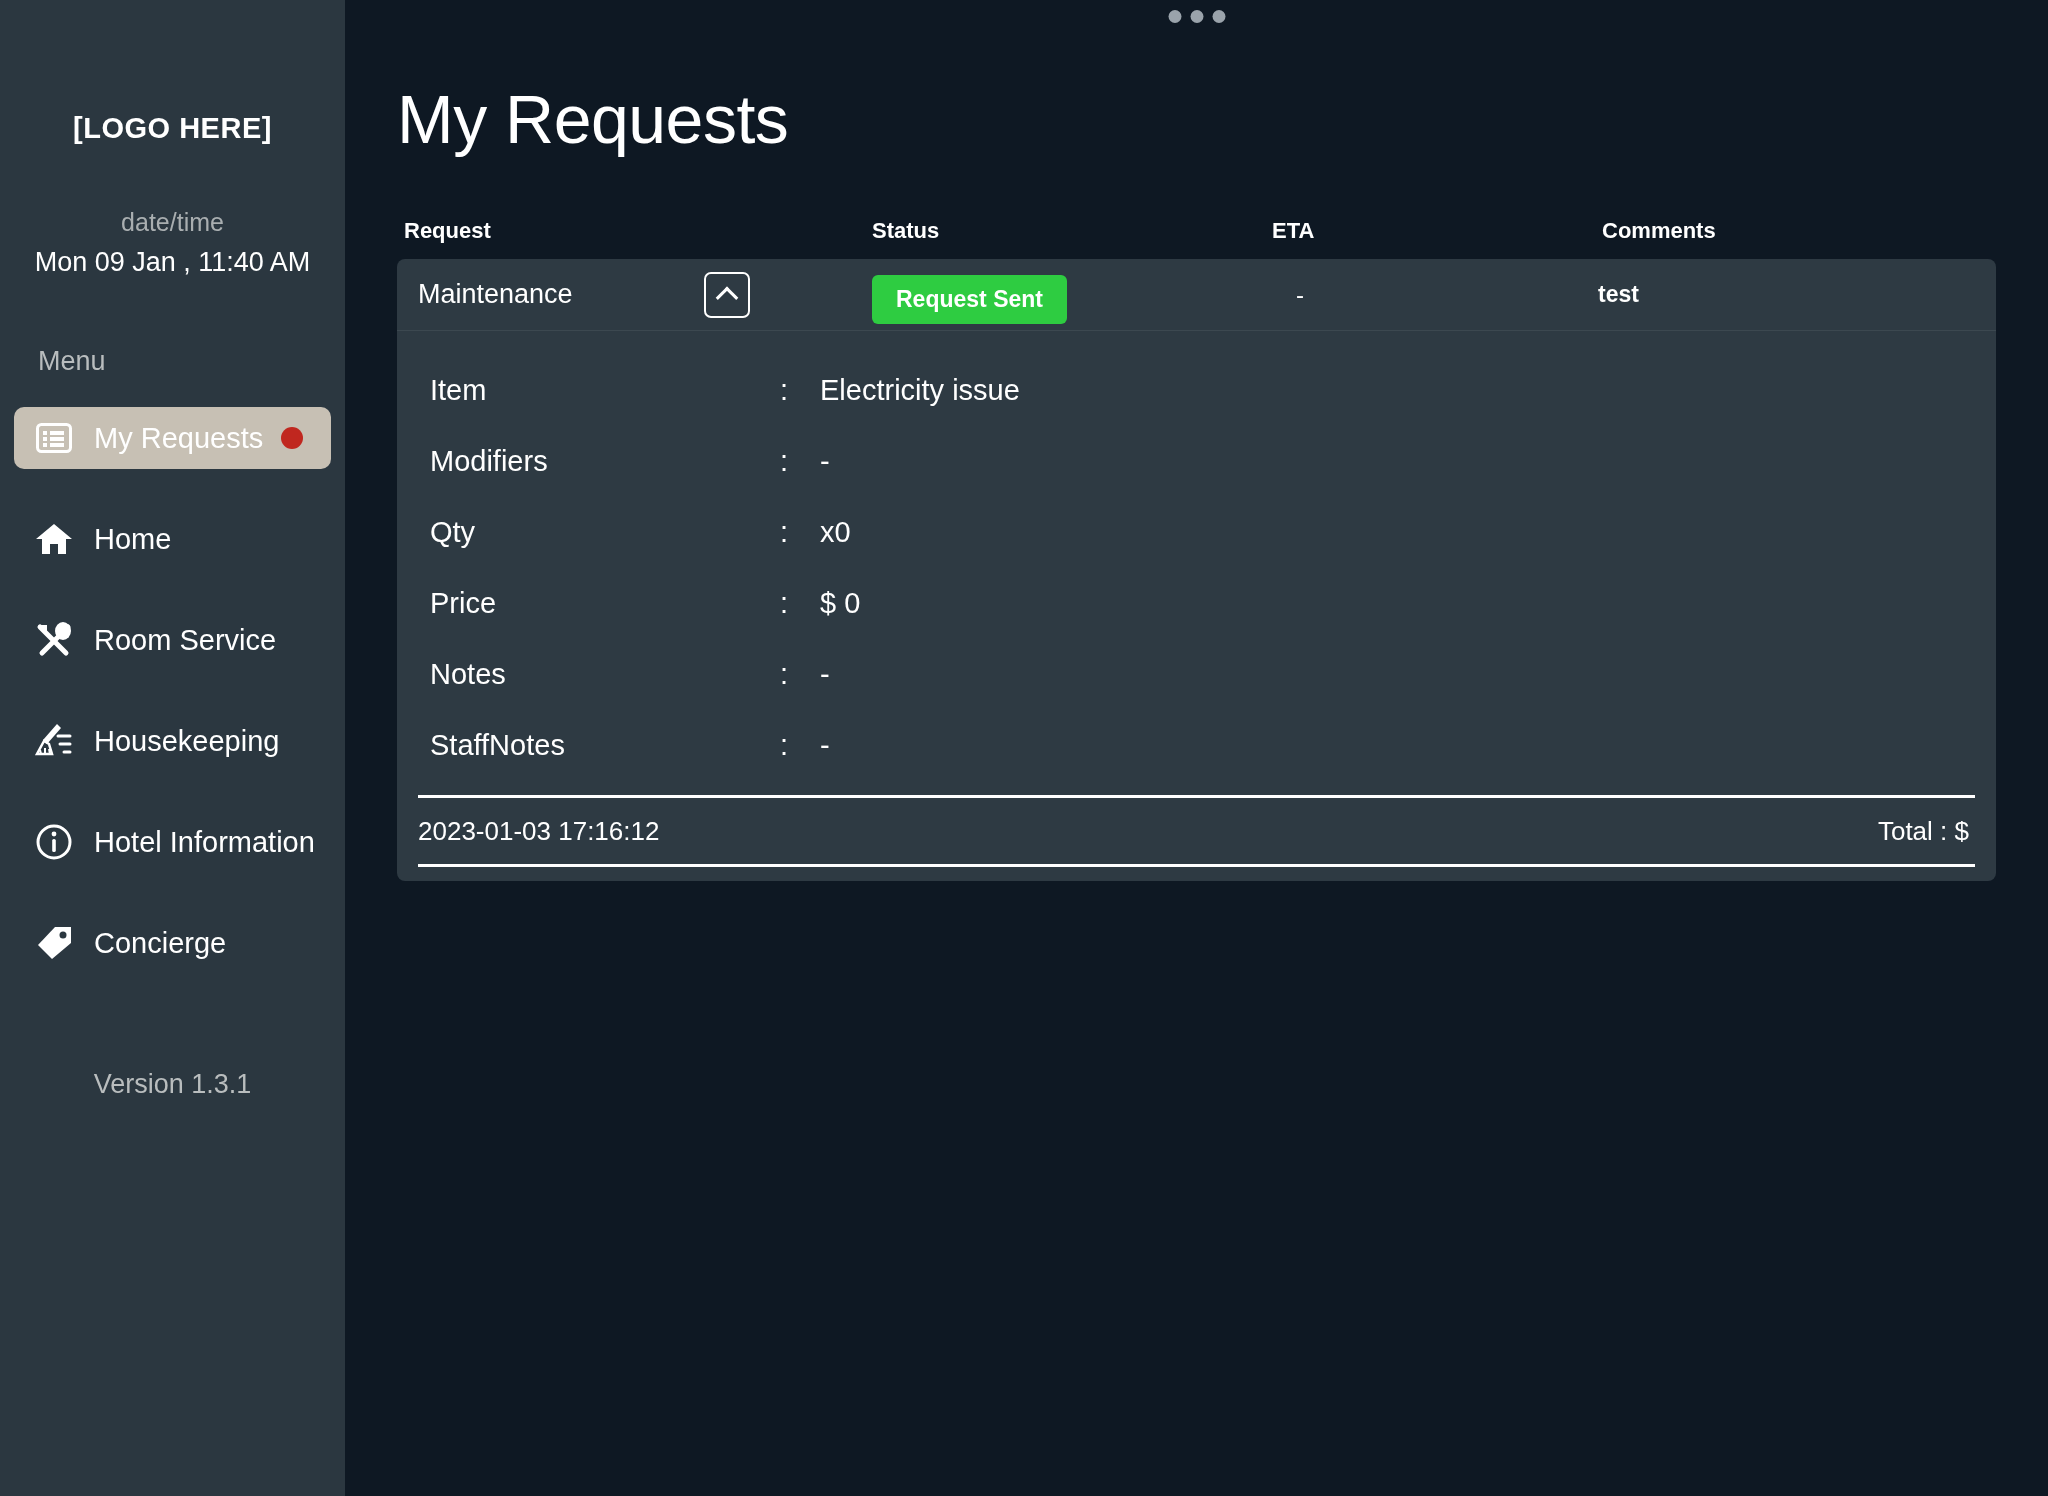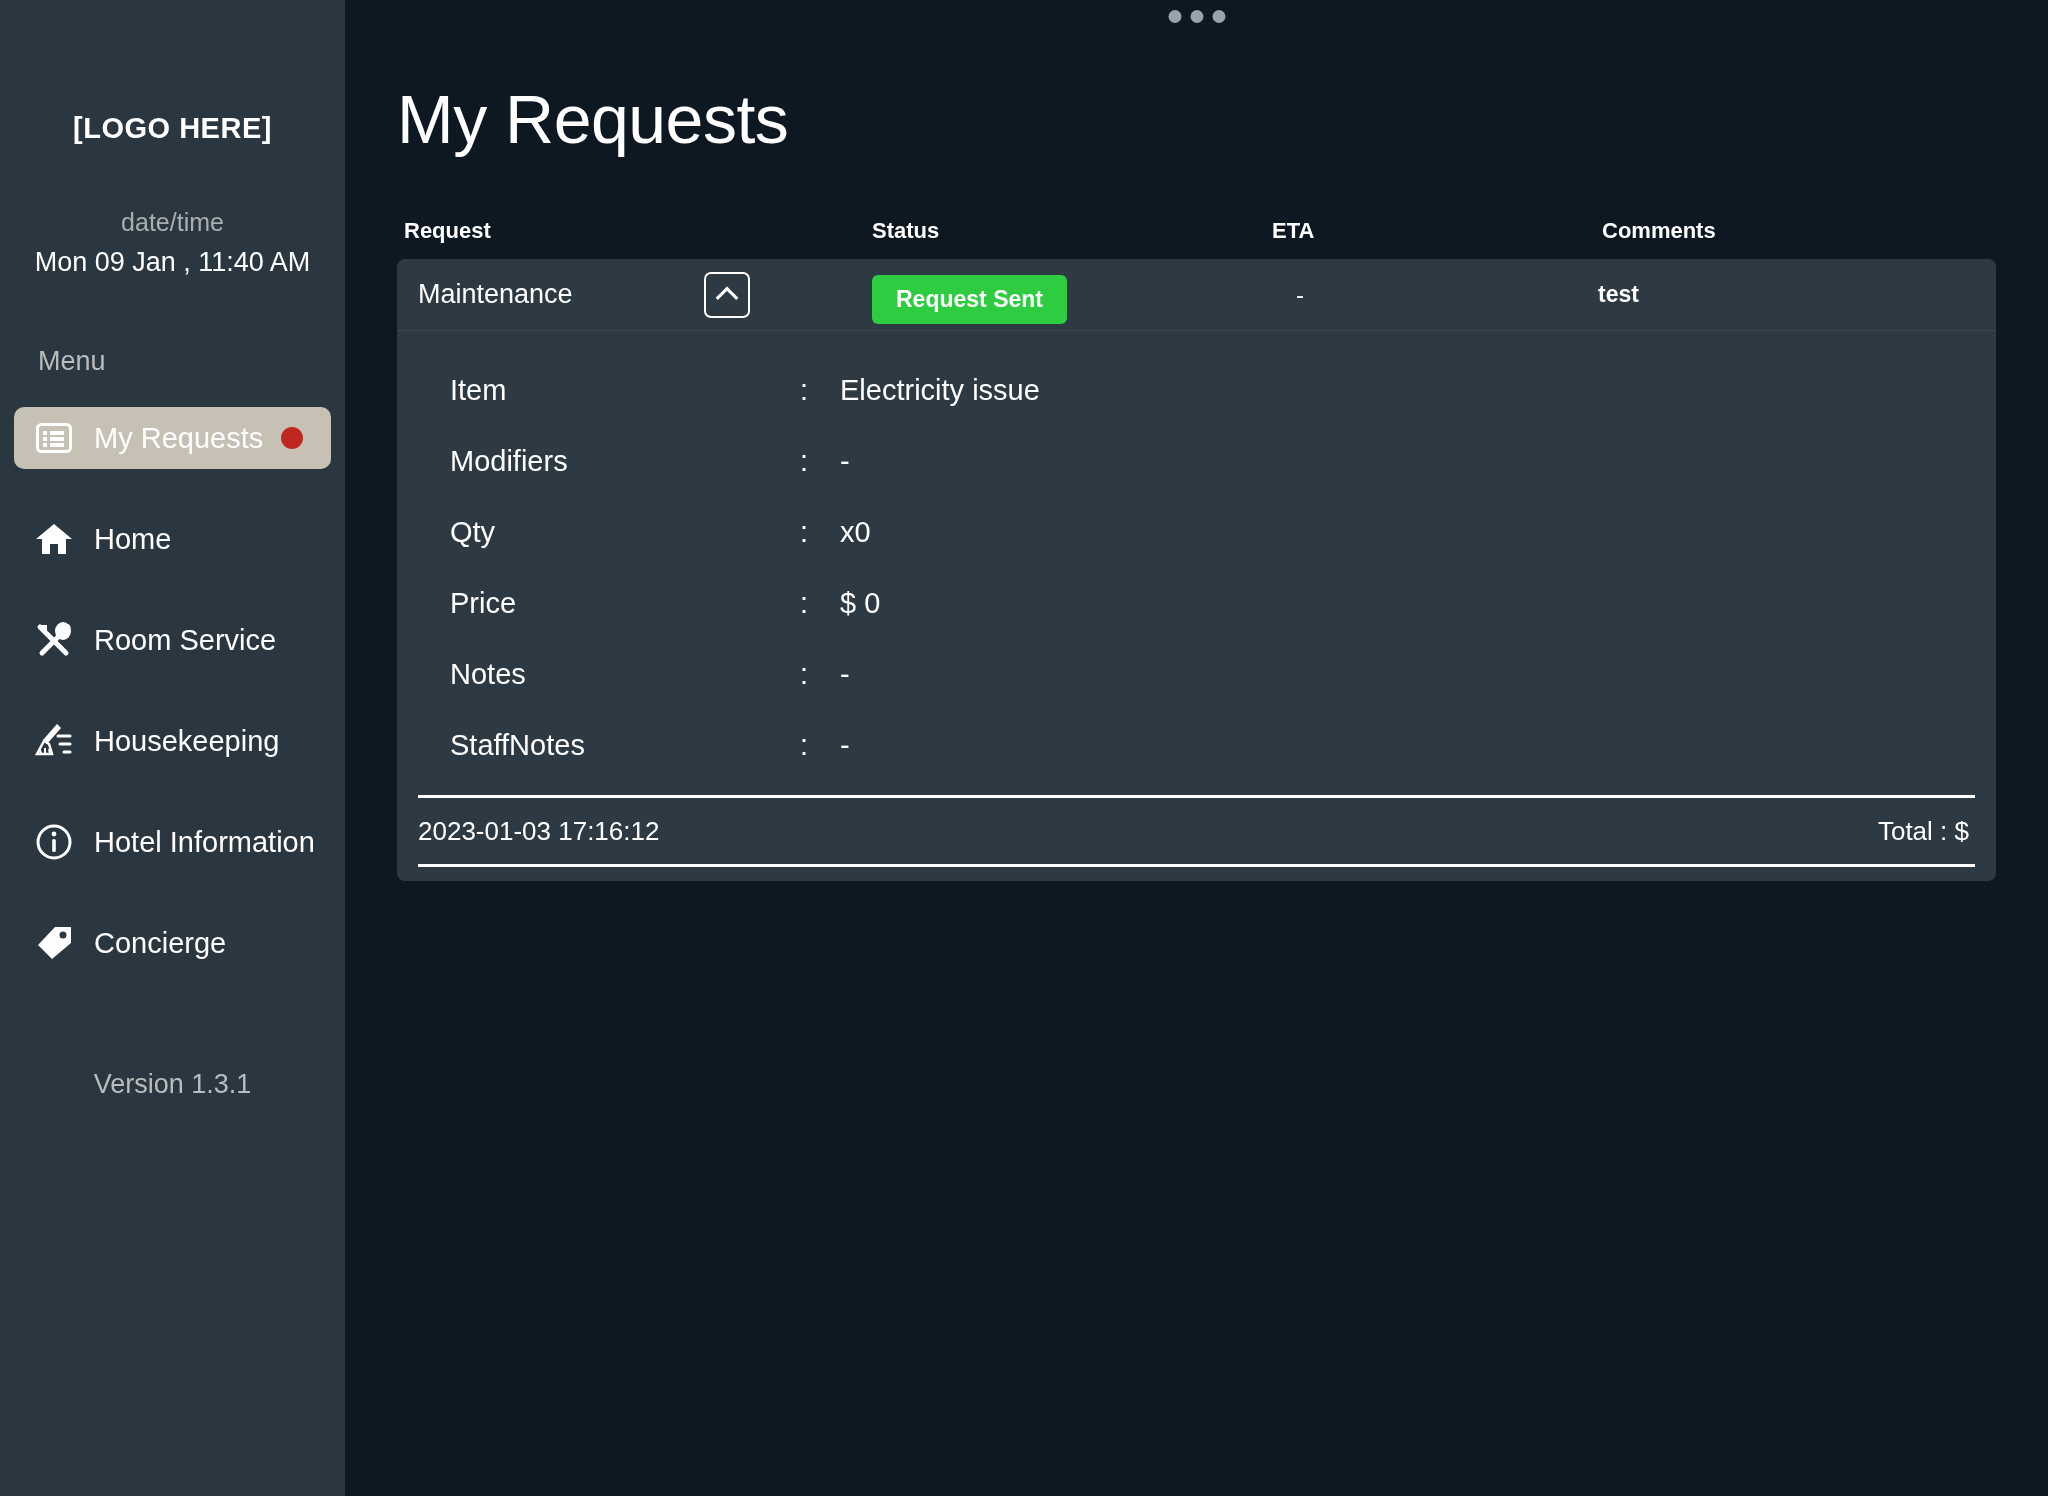--- a/index.html
+++ b/index.html
@@ -198,22 +198,21 @@
     font-weight: bold;
     border-radius: 6px;
     padding: 13px 24px;
     line-height: 1;
     white-space: nowrap;
   }
   .eta-cell { width: 330px; font-size: 24px; color: #ffffff; padding-left: 146px;}
   .comments-cell { flex:1; font-size: 23px; font-weight: bold; color:#ffffff; padding-left: 118px;}
 
   .details {
-    padding: 24px 0 0 0;
-    margin-left: 32px;
+    padding: 24px 0 0 12px;
   }
   .detail-row {
     display: flex;
     align-items: center;
     height: 71px;
     padding-left: 21px;
   }
   .d-label { width: 350px; font-size: 29px; color: #ffffff; }
   .d-colon { width: 40px; font-size: 29px; color: #ffffff; }
   .d-value { font-size: 29px; color: #ffffff; }

